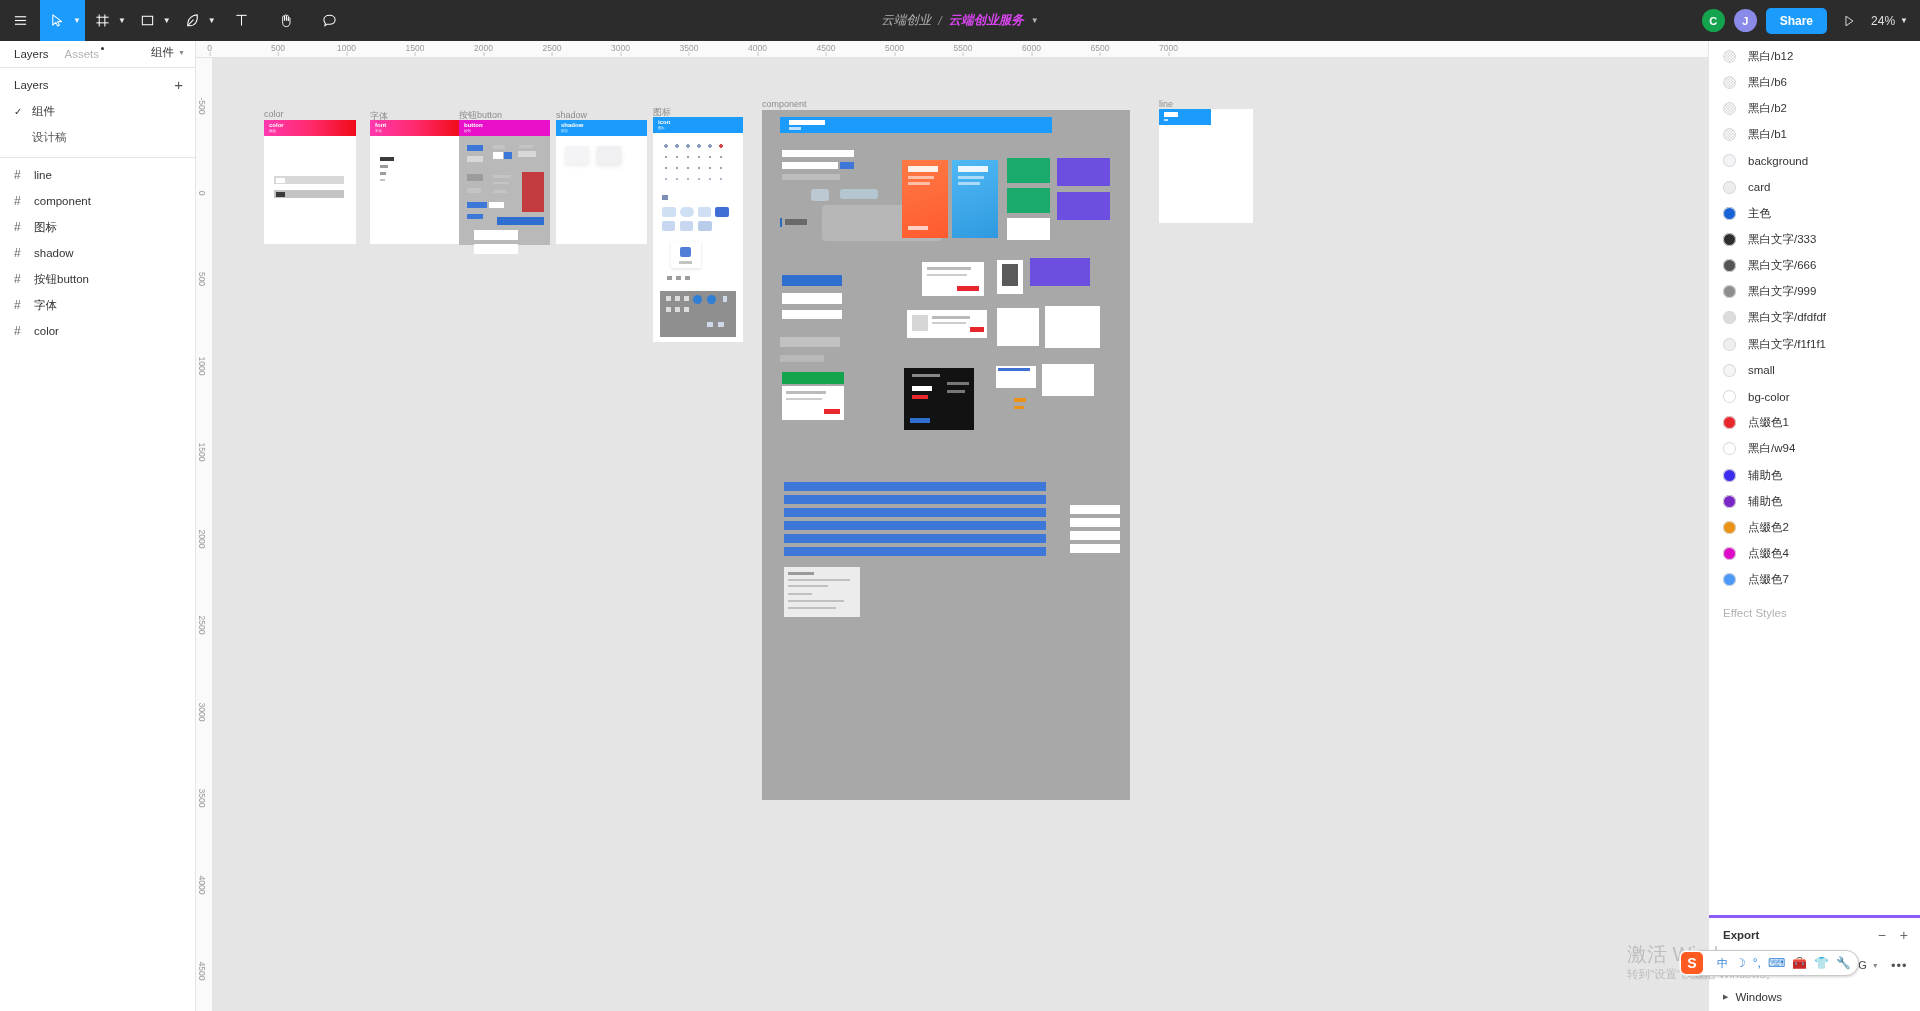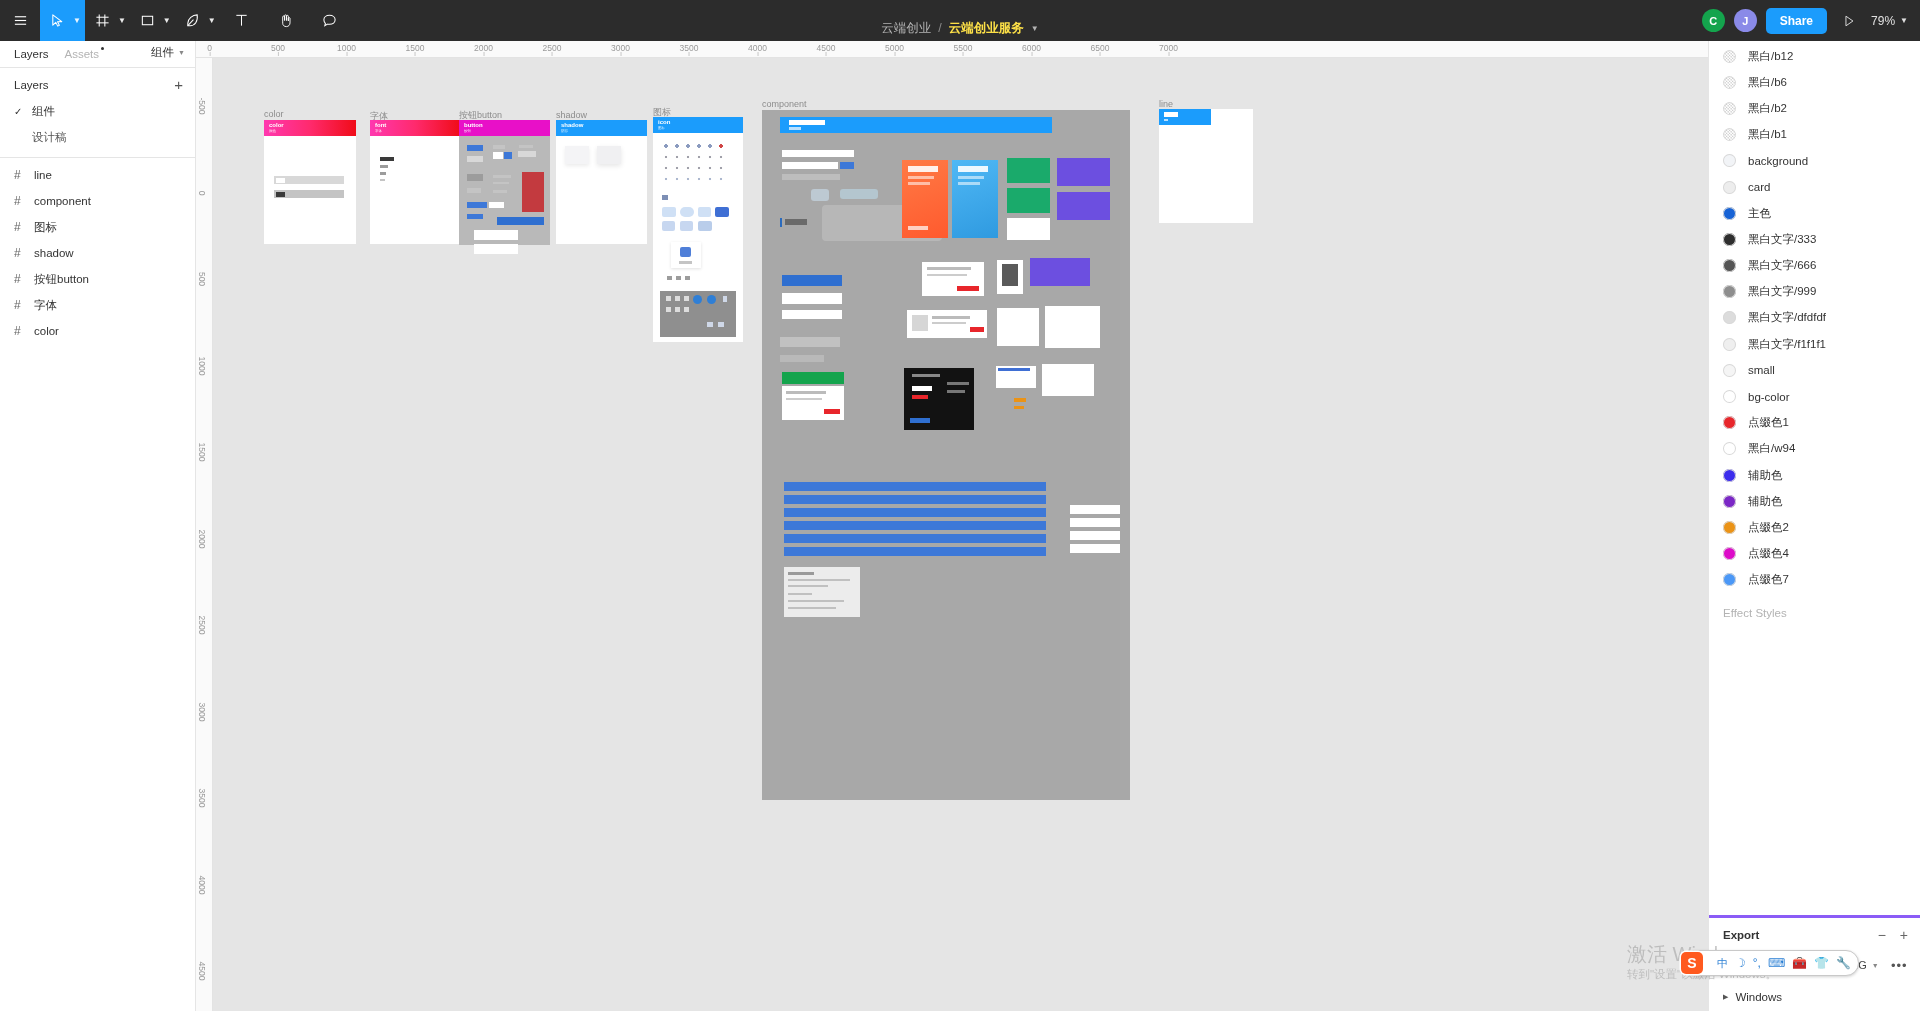--- a/index.html
+++ b/index.html
@@ -24,27 +24,27 @@
     justify-content: center; color: #fff;
   }
   .tb-btn.hamburger { width: 40px; }
   .tb-group {
     height: 41px; display: flex; align-items: center; padding: 0 4px;
     color: #fff;
   }
   .tb-group.active { background: #1b9cfc; }
   .tb-group .caret { font-size: 8px; margin-left: 2px; opacity: .9; }
   .tb-title {
-    position: absolute; left: 0; right: 0; top: 0; height: 56px;
+    position: absolute; left: 0; right: 0; top: 0; height: 41px;
     display: flex; align-items: center; justify-content: center;
-    pointer-events: none; font-size: 12.5px;
+    pointer-events: none; font-size: 12.5px; font-style: italic;
   }
   .tb-title .crumb-parent { color: #b3b3b3; }
   .tb-title .crumb-sep { color: #8a8a8a; margin: 0 7px; }
-  .tb-title .crumb-cur { color: #fde047; font-weight: bold; }
+  .tb-title .crumb-cur { color: #d946ef; font-weight: bold; }
   .tb-title .crumb-caret { color: #b3b3b3; margin-left: 7px; font-size: 8px; }
   .tb-right {
     position: absolute; right: 8px; top: 0; height: 41px;
     display: flex; align-items: center; gap: 9px; z-index: 60;
   }
   .avatar {
     width: 23px; height: 23px; border-radius: 50%; color: #fff;
     display: flex; align-items: center; justify-content: center;
     font-size: 11px; font-weight: bold; border: 1.5px solid transparent;
   }
@@ -338,21 +338,21 @@
     <div class="tb-right">
       <div class="avatar" style="background:#14a44d">C</div>
       <div class="avatar" style="background:#8a8ae8">J</div>
       <button class="share-btn">Share</button>
       <div class="play-btn">
         <svg width="14" height="14" viewBox="0 0 16 16">
             <path d="M4.5 2.5 L12.5 8 L4.5 13.5 Z" fill="none" stroke="#dcdcdc" stroke-width="1.1" stroke-linejoin="round"></path>
           </svg>
       </div>
       <div class="zoom-lvl">
-        <span>79%</span>
+        <span>24%</span>
         <span class="caret">▼</span>
       </div>
     </div>
   </div>
 
   <div class="leftpanel">
     <div class="lp-tabs">
       <div class="lp-tab">Layers</div>
       <div class="lp-tab inactive">
         <span>Assets</span>

